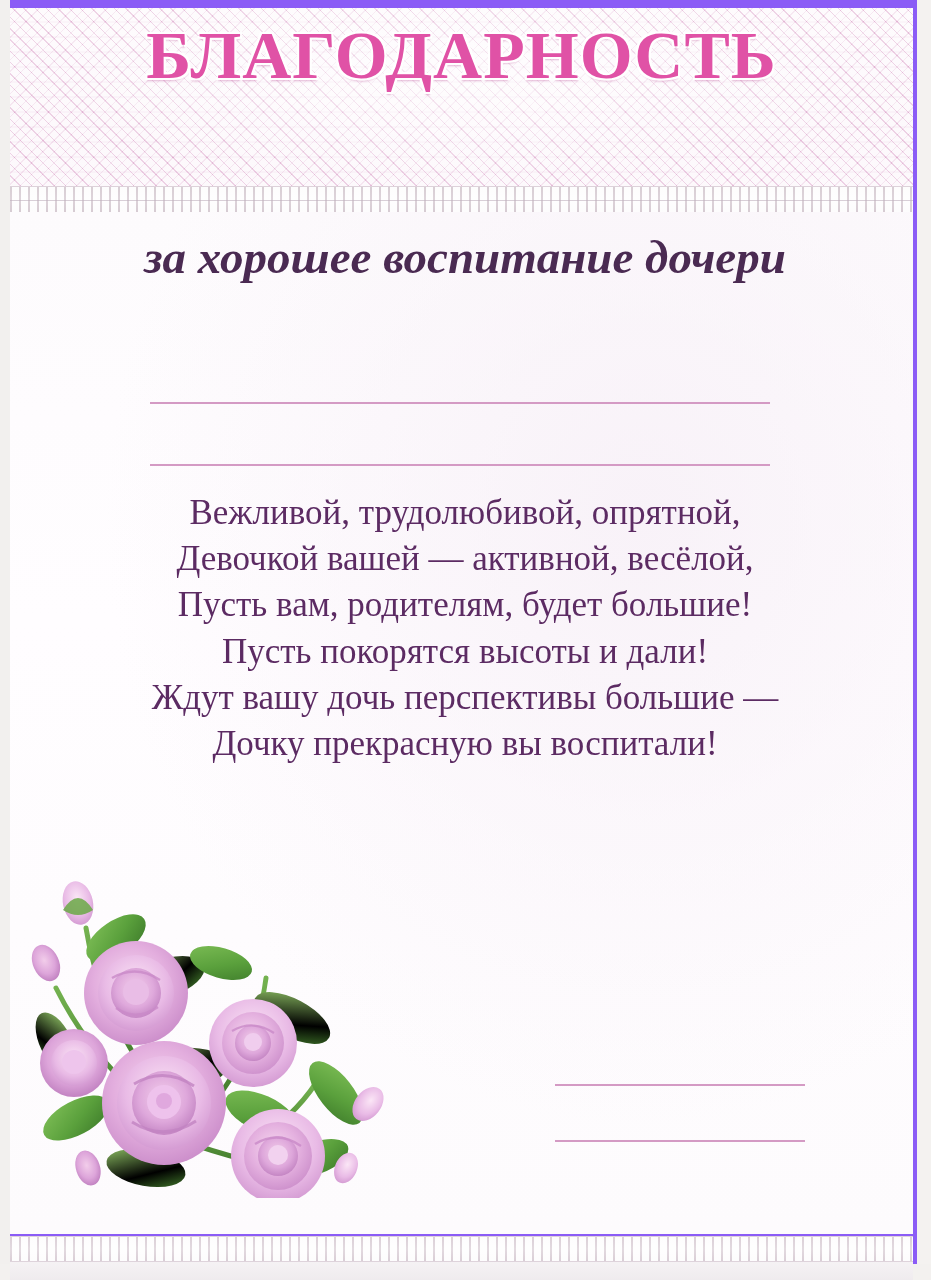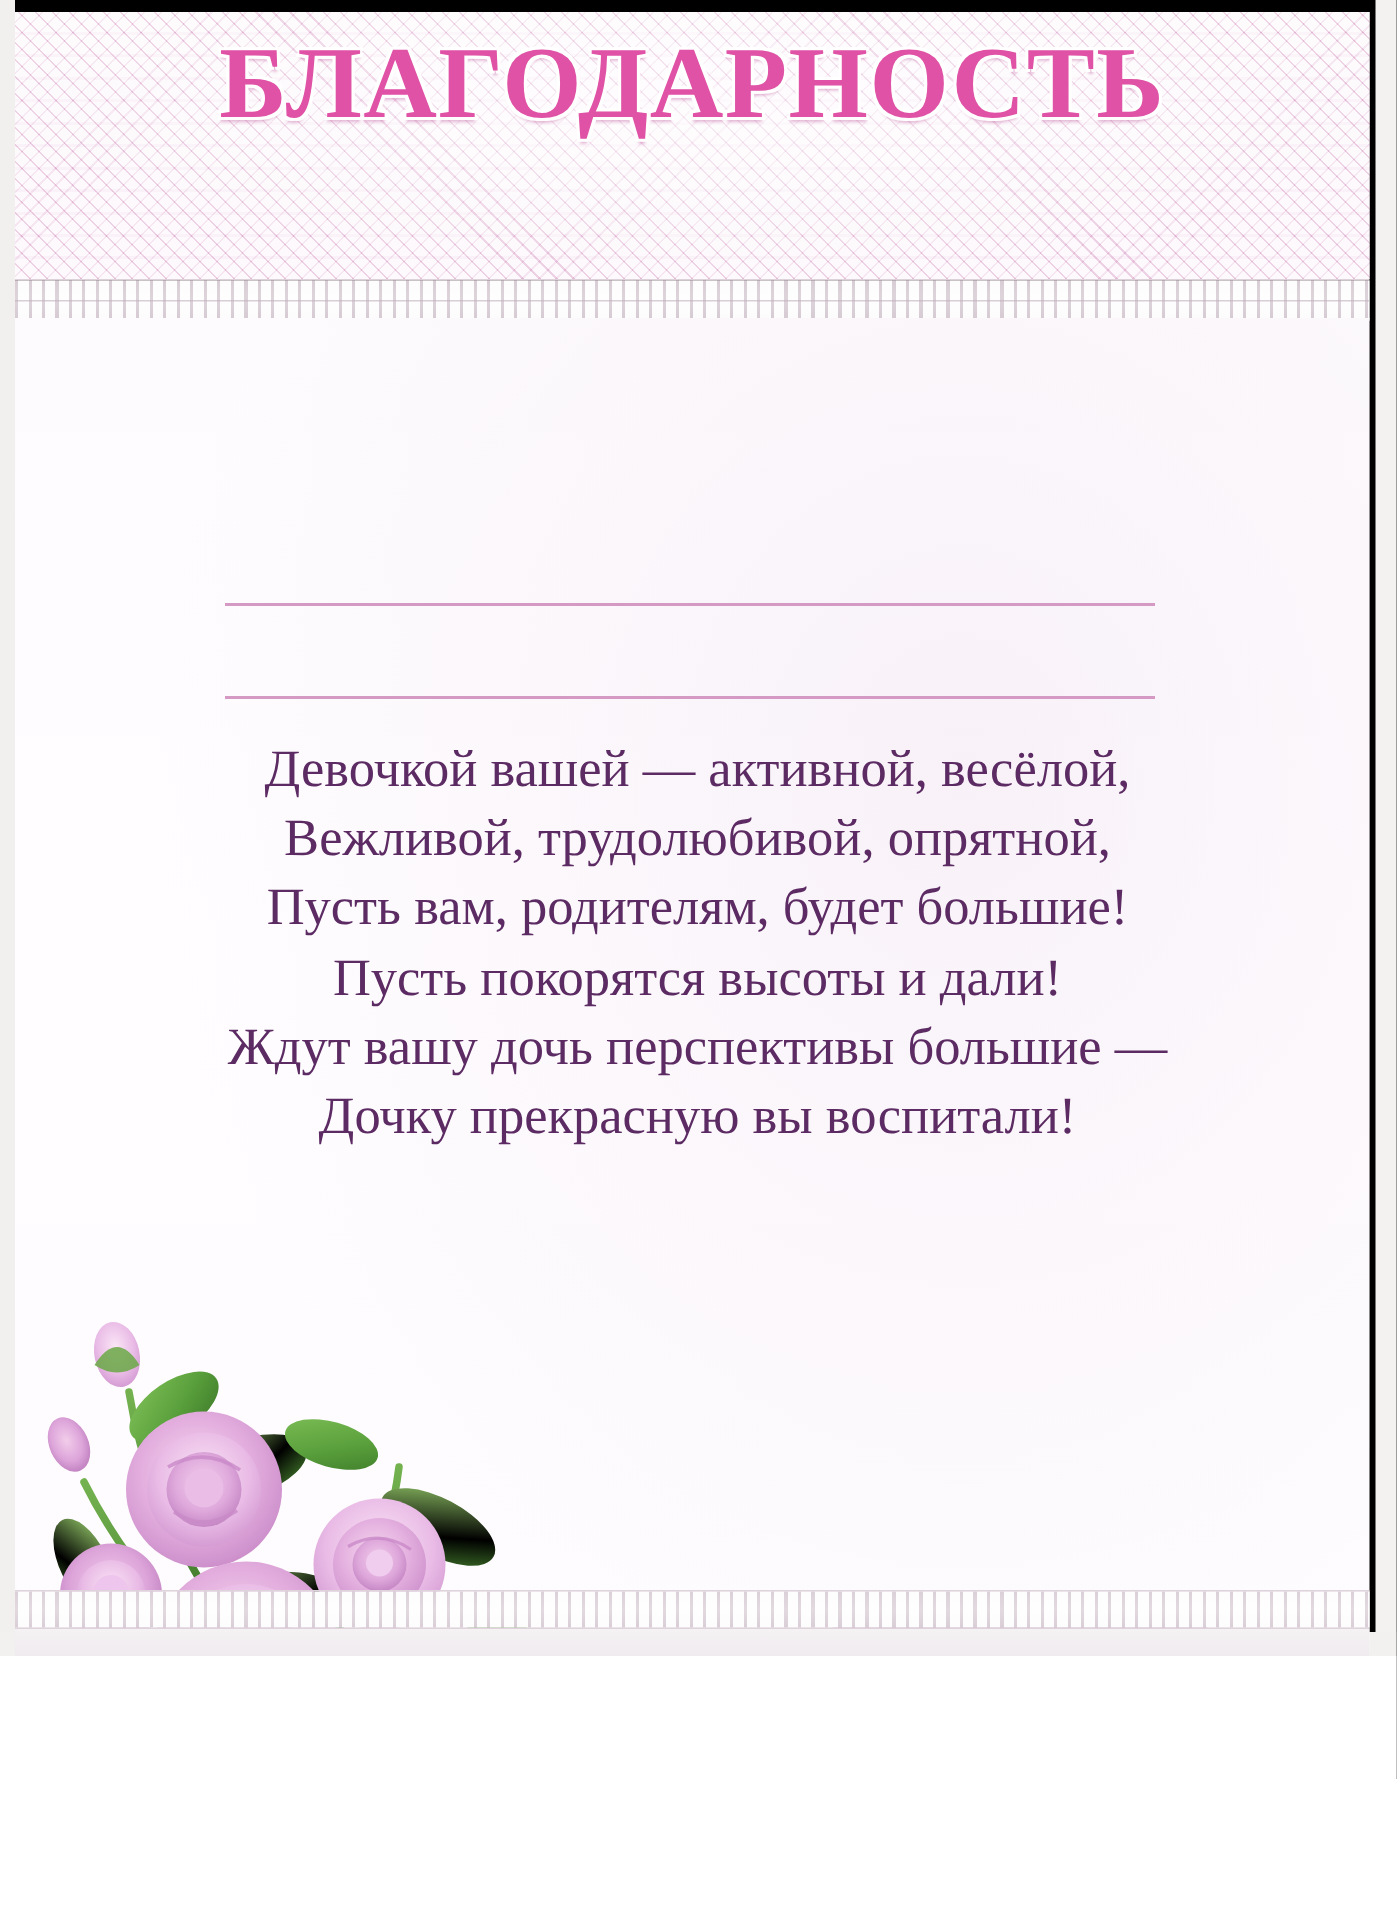--- a/index.html
+++ b/index.html
@@ -10,22 +10,22 @@
   body {
     width: 931px;
     height: 1280px;
     font-family: "Liberation Serif", serif;
     overflow: hidden;
   }
 
   .certificate {
     position: relative;
     width: 931px;
-    height: 1104px;
-    background: #000000;
+    height: 1280px;
+    background: #8b5cf6;
     overflow: hidden;
   }
 
   
   .scan-edge-left {
     position: absolute;
     left: 0; top: 0;
     width: 10px; height: 1280px;
     background: #f2f0ee;
   }
@@ -229,27 +229,28 @@
   <div class="header-band">
     <div class="header-inner">
       <div class="title-main">БЛАГОДАРНОСТЬ</div>
     </div>
   </div>
 
   <div class="lace-strip"></div>
 
   <div class="body-area">
 
+    <div class="subtitle">за хорошее воспитание дочери</div>
 
     <div class="rule rule-1"></div>
     <div class="rule rule-2"></div>
 
     <div class="poem">
+      <div>Вежливой, трудолюбивой, опрятной,</div>
       <div>Девочкой вашей — активной, весёлой,</div>
-      <div>Вежливой, трудолюбивой, опрятной,</div>
       <div>Пусть вам, родителям, будет большие!</div>
       <div>Пусть покорятся высоты и дали!</div>
       <div>Ждут вашу дочь перспективы большие —</div>
       <div>Дочку прекрасную вы воспитали!</div>
     </div>
 
     <div class="rule rule-3"></div>
     <div class="rule rule-4"></div>
 
     <div class="bouquet">

